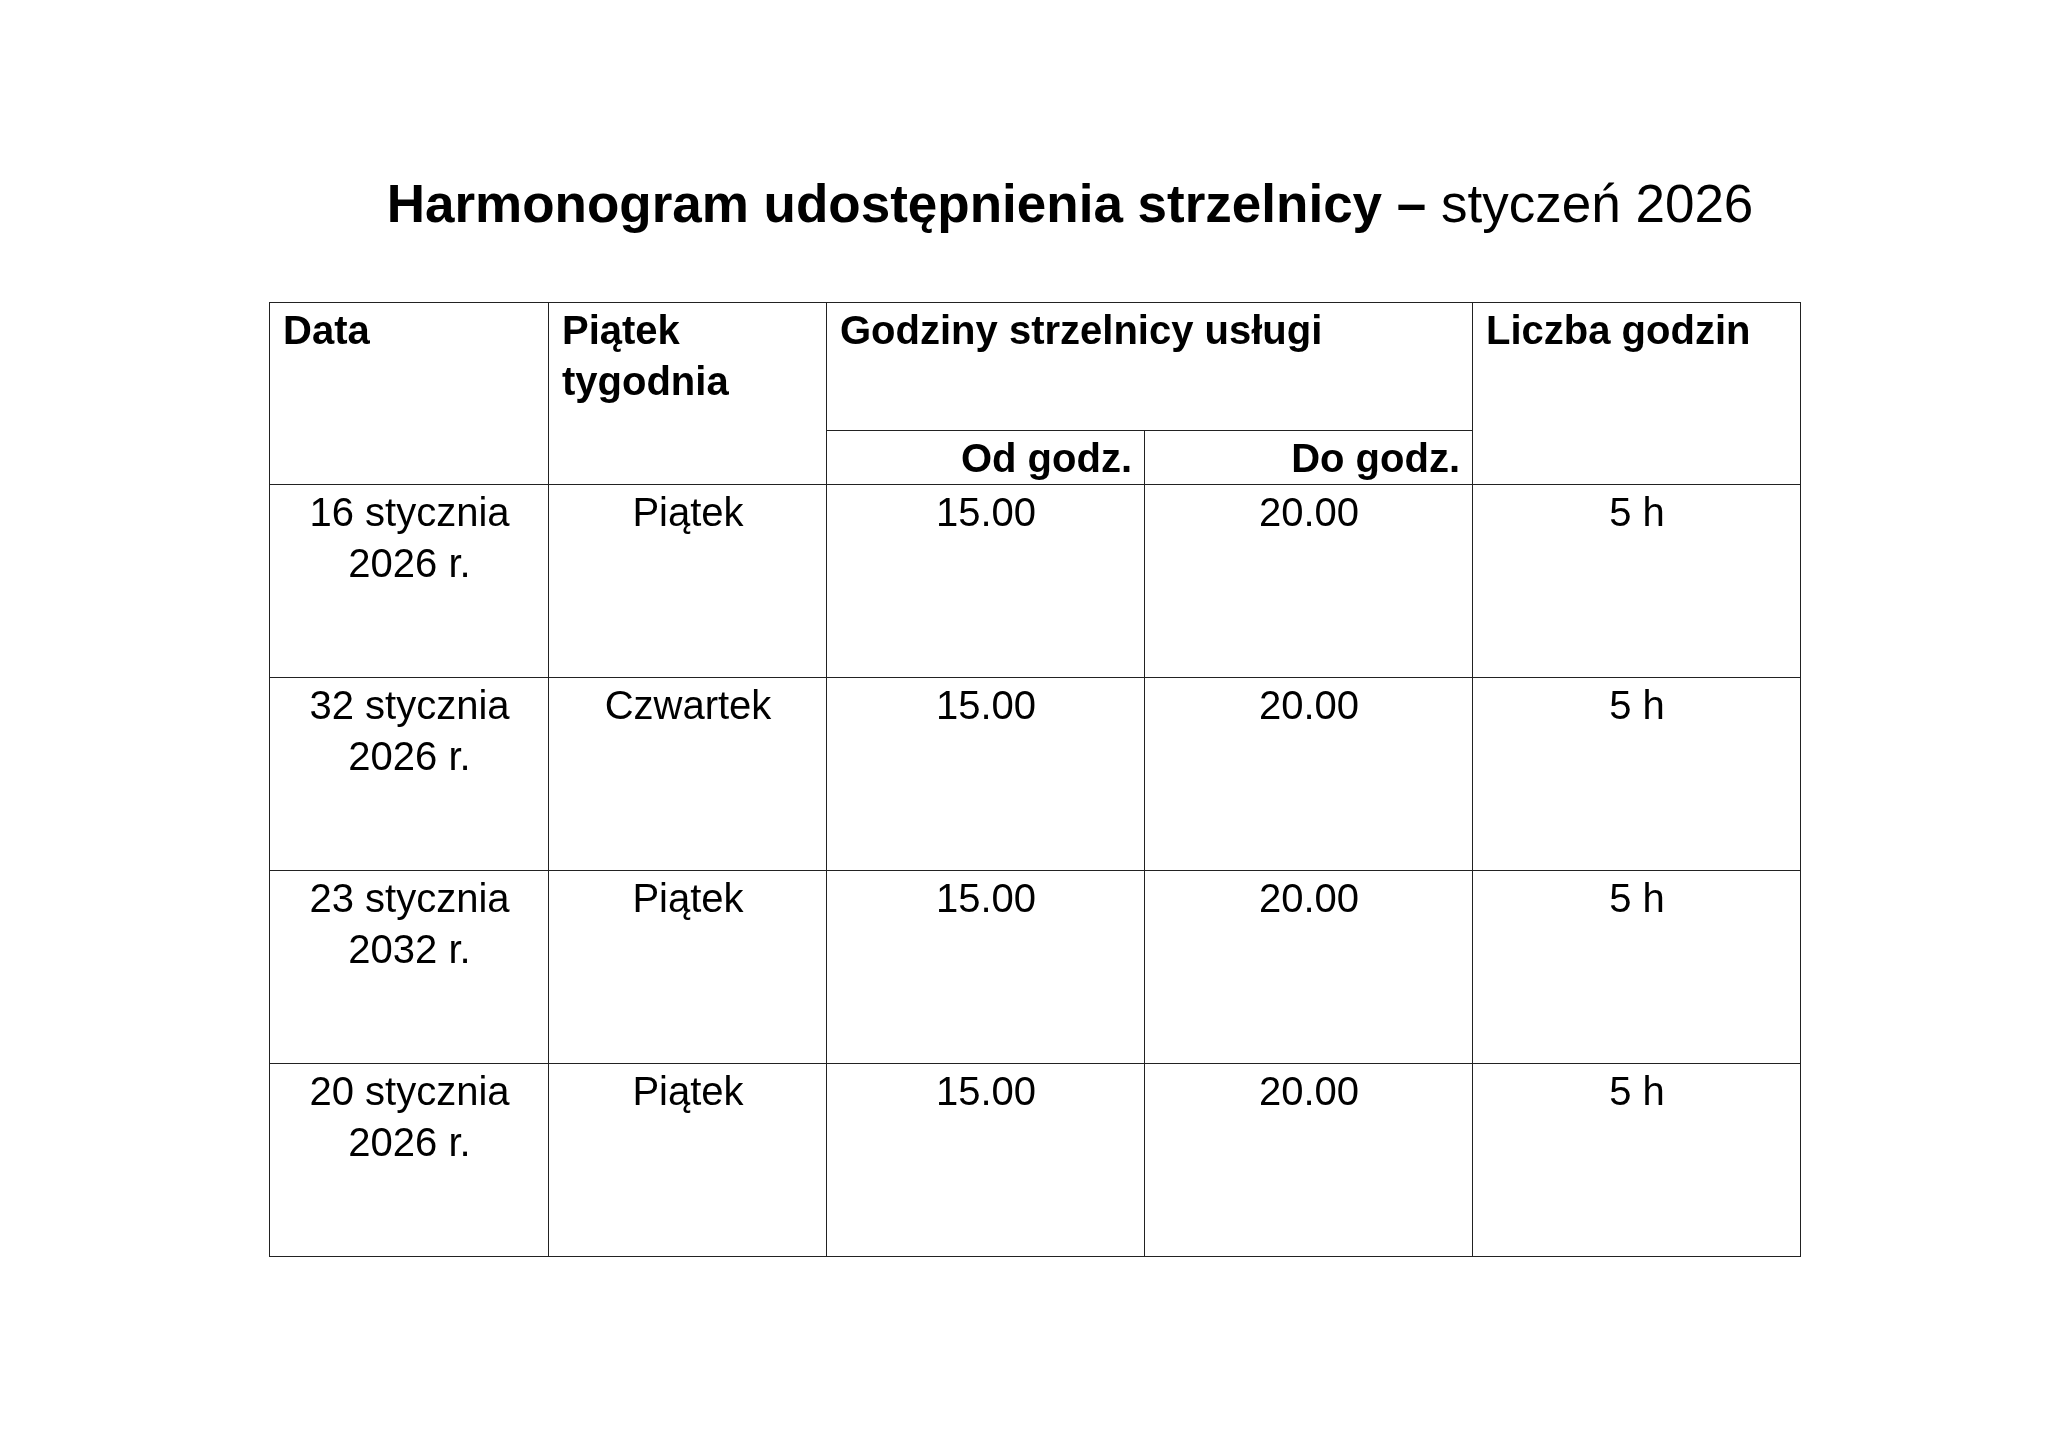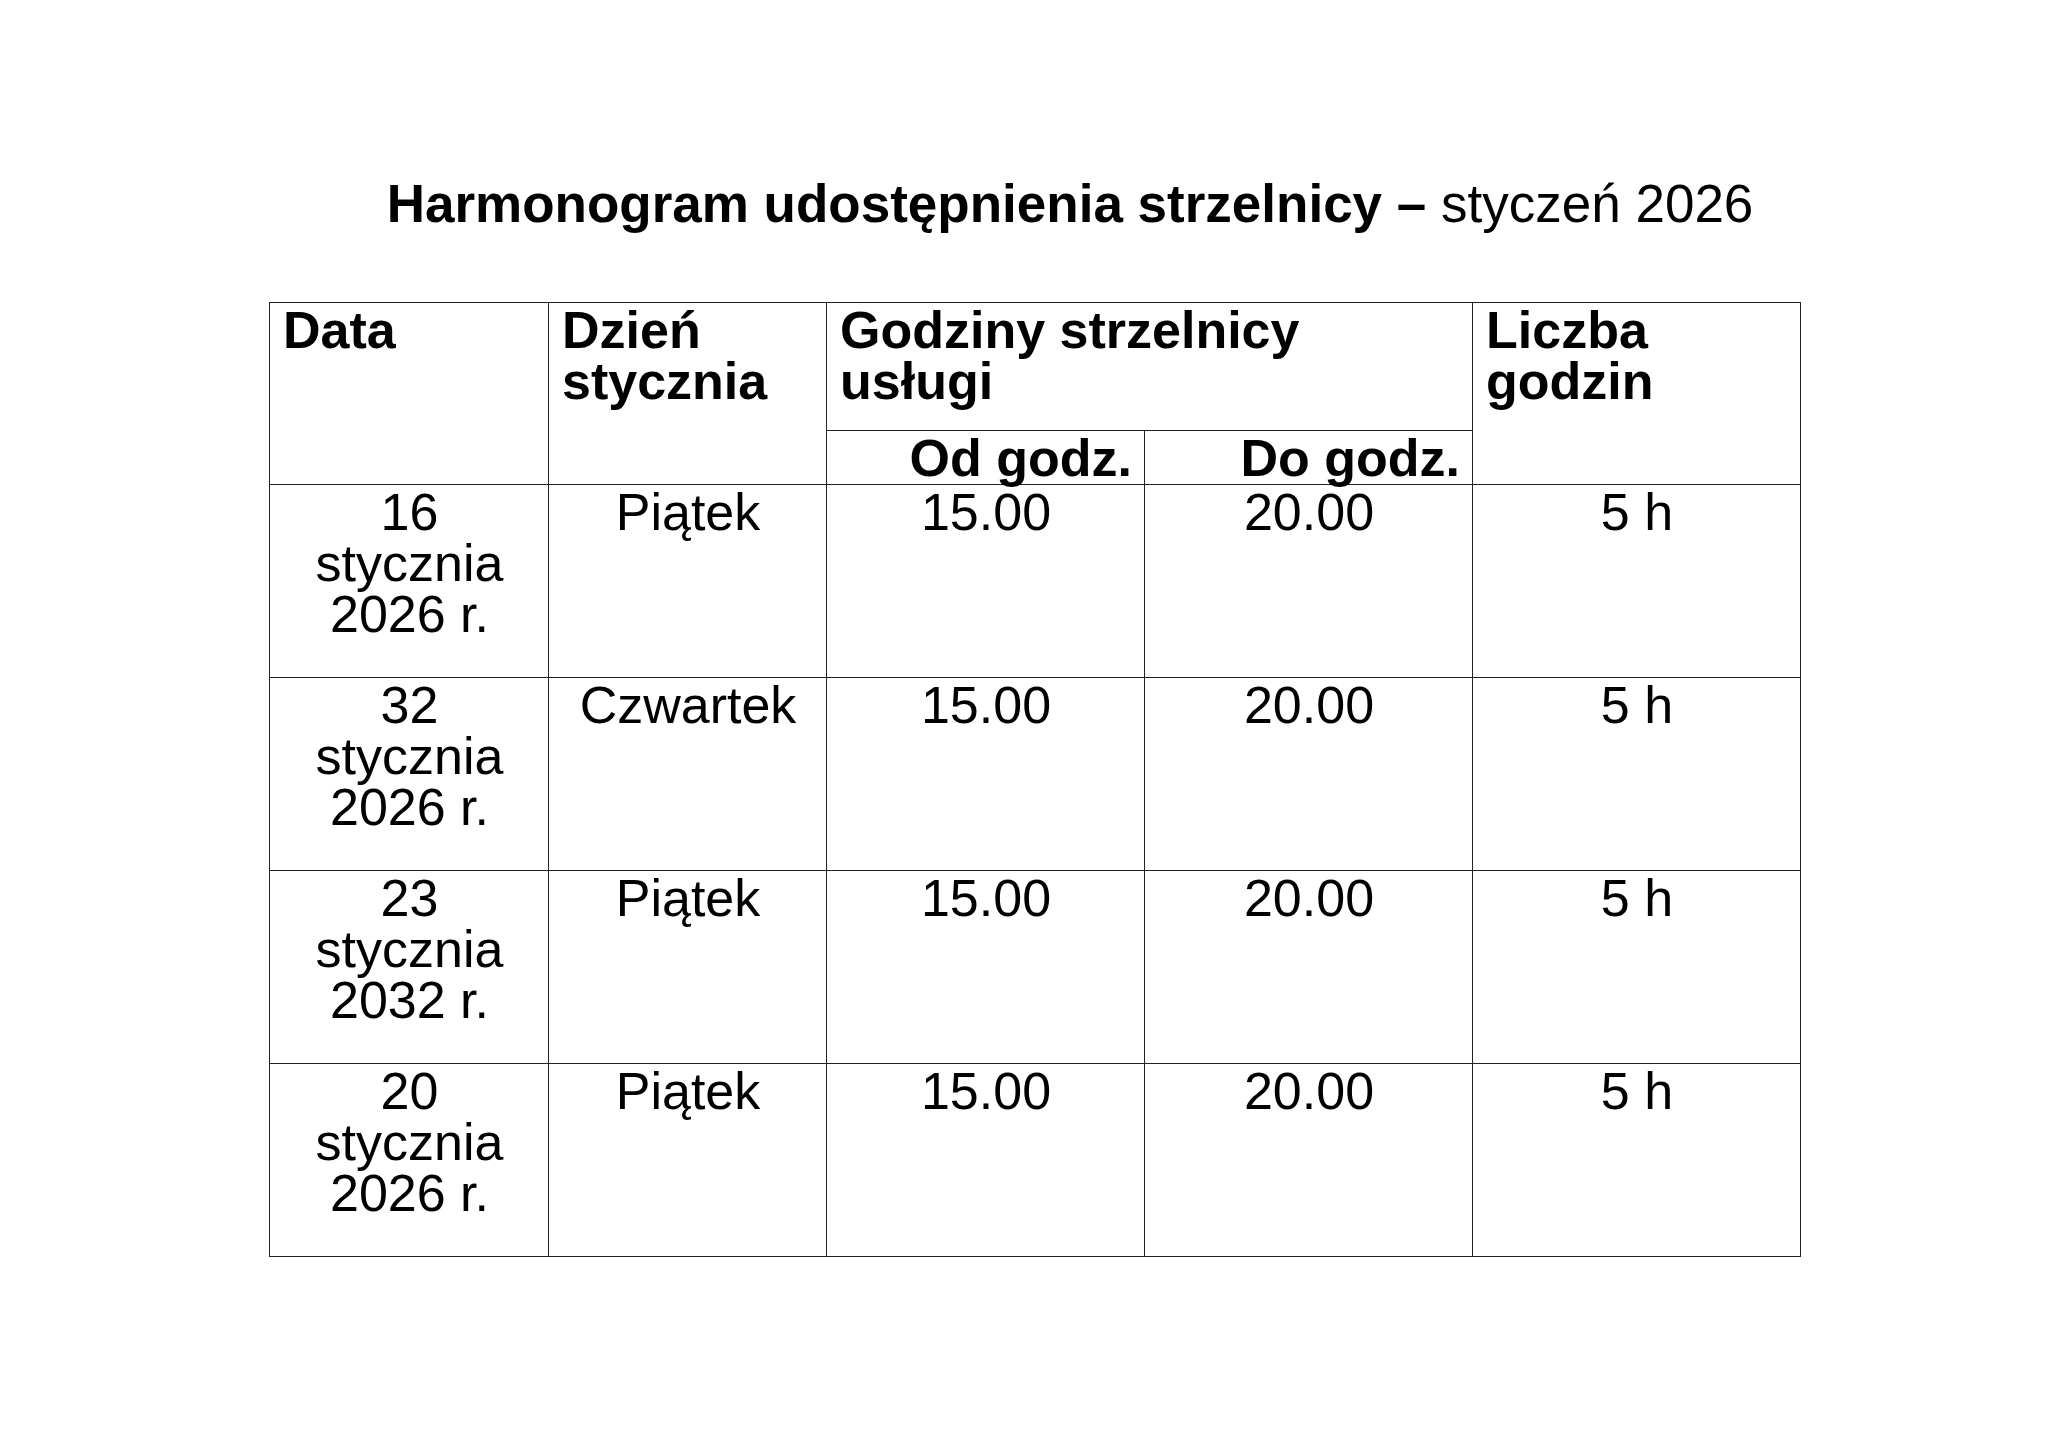--- a/index.html
+++ b/index.html
@@ -13,21 +13,21 @@
     }
     .title .bold { font-weight: bold; }
     .title .normal { font-weight: normal; }
     table {
       position: absolute; left: 269px; top: 302px;
       border-collapse: collapse; table-layout: fixed;
       width: 1531px;
     }
     td, th {
       border: 1.5px solid #222; vertical-align: top; text-align: left;
-      padding: 2px 12px 0 13px; font-size: 52px; line-height: 51px;
+      padding: 2px 12px 0 13px; font-size: 40px; line-height: 51px;
       font-weight: normal;
     }
     th { font-weight: bold; }
     tr.h1 th { height: 125px; }
     tr.h2 th { height: 50px; text-align: right; }
     tr.row td { height: 190px; text-align: center; }
   </style>
 </head>
 <body>
 
@@ -39,21 +39,21 @@
   <colgroup>
     <col style="width:279px">
     <col style="width:278px">
     <col style="width:318px">
     <col style="width:328px">
     <col style="width:328px">
   </colgroup>
   <tbody>
       <tr class="h1">
     <th rowspan="2">Data</th>
-    <th rowspan="2">Dzień stycznia</th>
+    <th rowspan="2">Piątek tygodnia</th>
     <th colspan="2">Godziny strzelnicy usługi</th>
     <th rowspan="2">Liczba godzin</th>
   </tr>
   <tr class="h2">
     <th>Od godz.</th>
     <th>Do godz.</th>
   </tr>
   <tr class="row">
     <td>16 stycznia 2026 r.</td>
     <td>Piątek</td>

